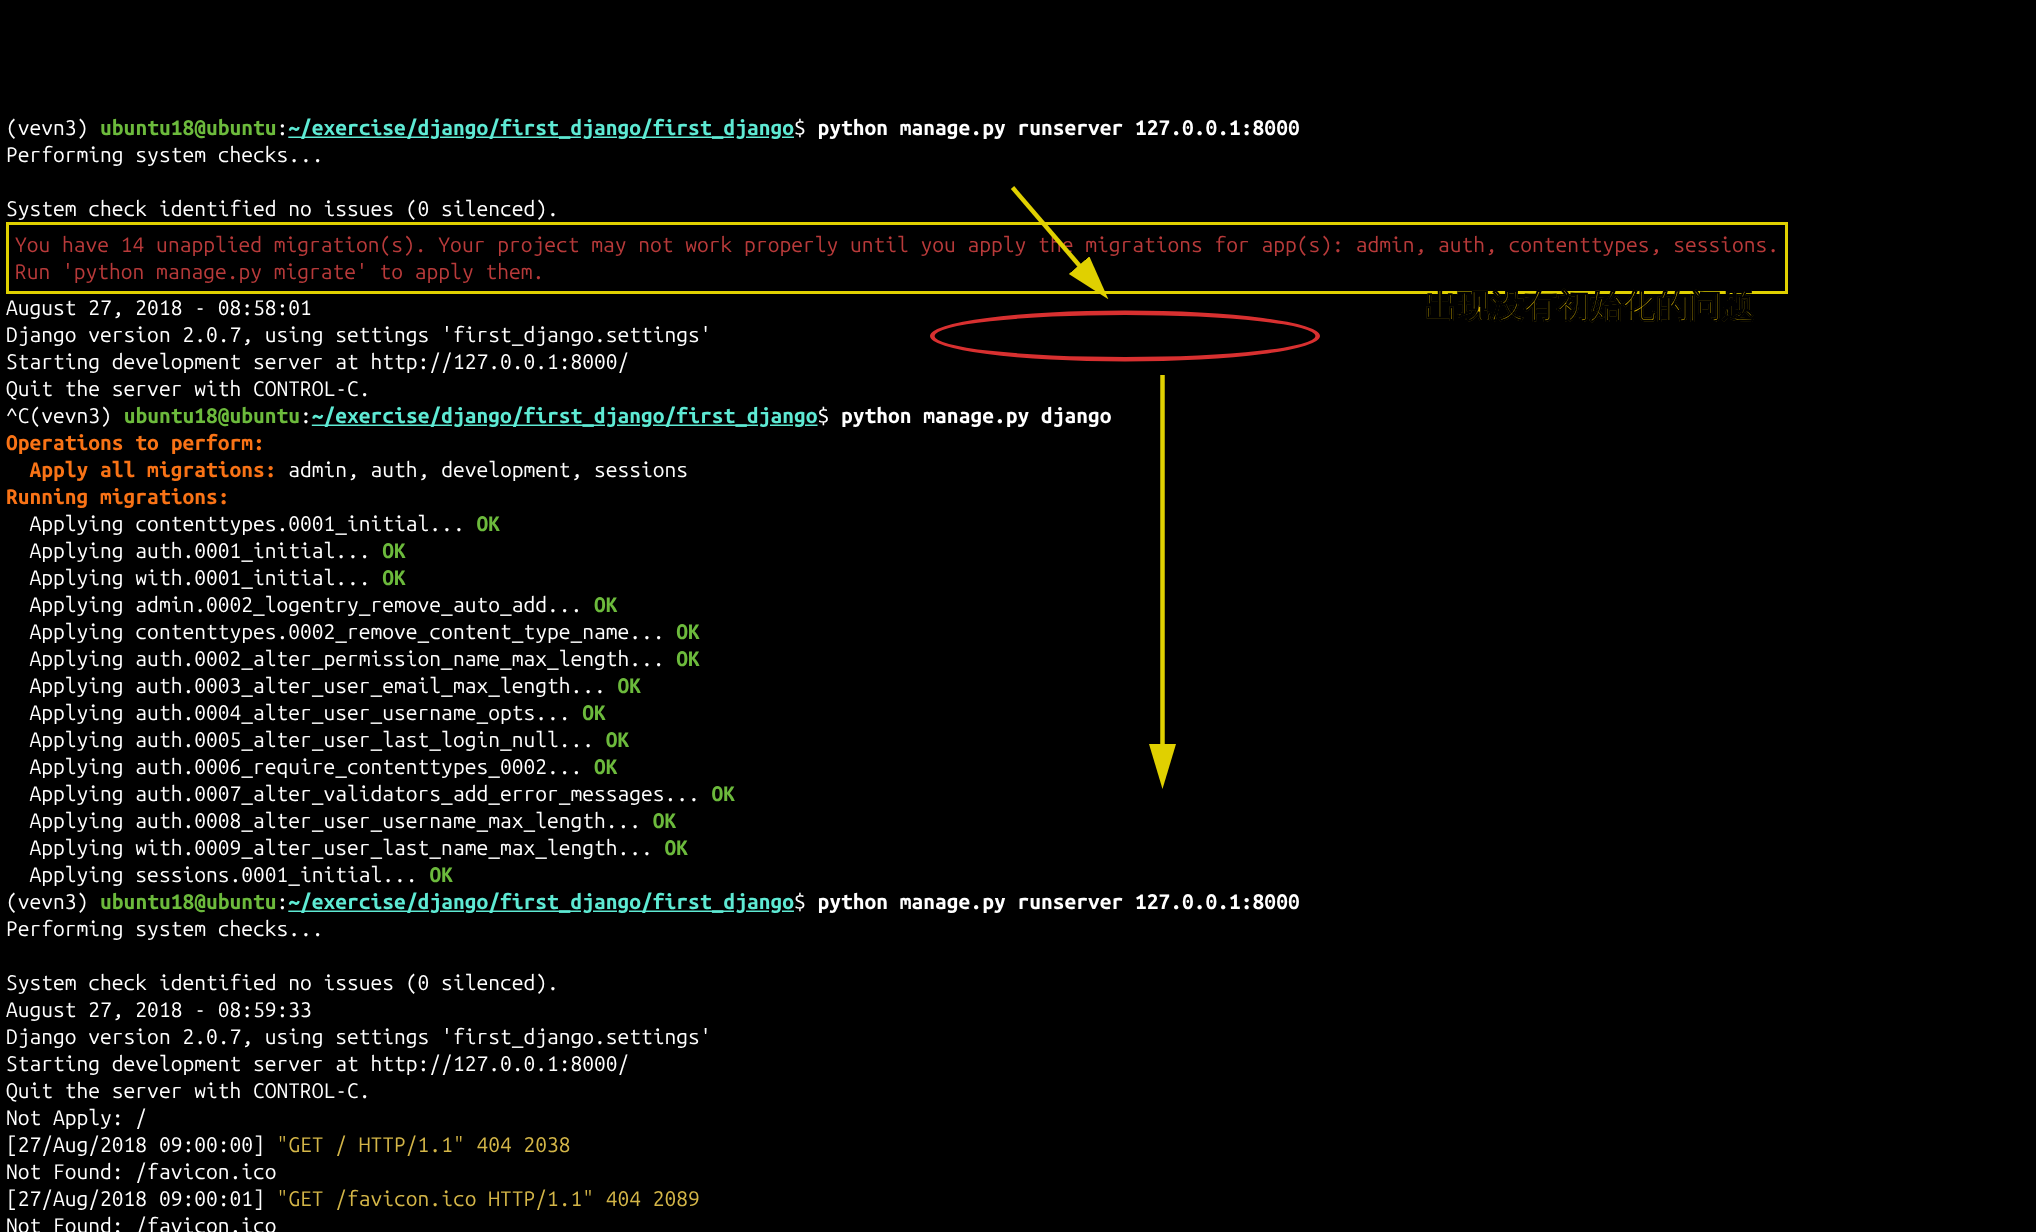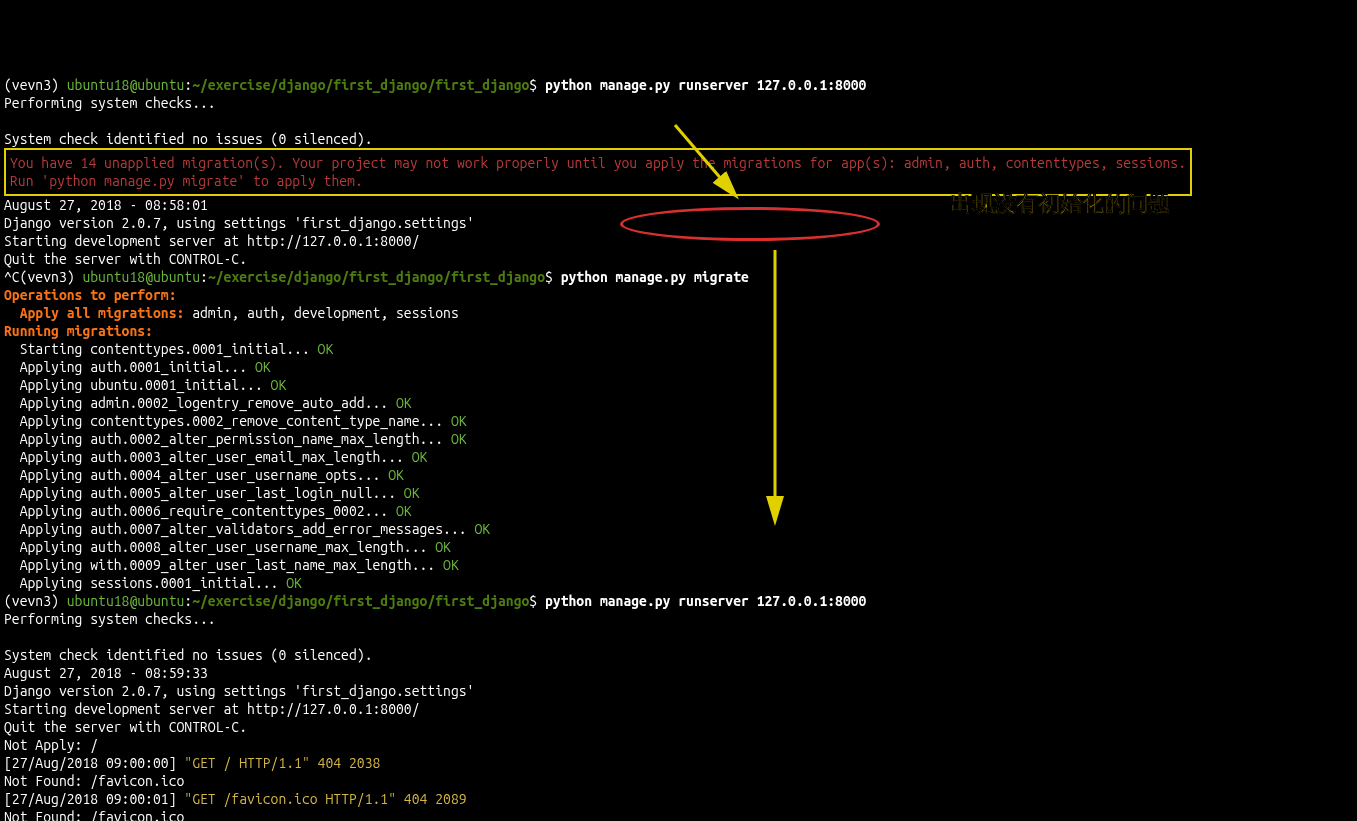--- a/index.html
+++ b/index.html
@@ -8,27 +8,27 @@
   font-family: "Ubuntu Mono", "Consolas", "Courier New", monospace;
   font-size: 14px;
   line-height: 18px;
   color: #fff;
   padding: 4px;
   width: 1357px;
   white-space: pre;
   position: relative;
 }
 .venv { color: #fff; margin-top: 24px; }
-.user { color: #6cba3c; font-weight: normal; }
-.path { color: #4d7c0f; font-weight: bold; }
+.user { color: #6cba3c; font-weight: bold; }
+.path { color: #5eead4; font-weight: bold; text-decoration: underline; }
 .dollar { color: #fff; }
 .cmd { color: #fff; font-weight: bold; }
 .red { color: #b83a3a; }
 .cyan-bold { color: #f97316; font-weight: bold; }
-.ok { color: #6cba3c; font-weight: normal; }
+.ok { color: #6cba3c; font-weight: bold; }
 .yellow { color: #d4b648; }
 .warning-box {
   border: 2px solid #e0d000;
   padding: 4px;
   display: inline-block;
 }
 .red-ellipse {
   position: absolute;
   border: 3px solid #d83030;
   border-radius: 50%;
@@ -58,27 +58,27 @@
 <div><span><span class="venv">(vevn3)</span> <span class="user">ubuntu18@ubuntu</span><span class="dollar">:</span><span class="path">~/exercise/django/first_django/first_django</span><span class="dollar">$</span><span class="cmd"> python manage.py runserver 127.0.0.1:8000</span></span>
 <span>Performing system checks...</span>
 <span></span>
 <span>System check identified no issues (0 silenced).</span>
 <span class="warning-box"><span class="red">You have 14 unapplied migration(s). Your project may not work properly until you apply the migrations for app(s): admin, auth, contenttypes, sessions.</span>
 <span class="red">Run 'python manage.py migrate' to apply them.</span></span>
 <span>August 27, 2018 - 08:58:01</span>
 <span>Django version 2.0.7, using settings 'first_django.settings'</span>
 <span>Starting development server at http://127.0.0.1:8000/</span>
 <span>Quit the server with CONTROL-C.</span>
-<span><span class="dollar">^C</span><span class="venv">(vevn3)</span> <span class="user">ubuntu18@ubuntu</span><span class="dollar">:</span><span class="path">~/exercise/django/first_django/first_django</span><span class="dollar">$</span><span class="cmd"> python manage.py migrate</span></span>
+<span><span class="dollar">^C</span><span class="venv">(vevn3)</span> <span class="user">ubuntu18@ubuntu</span><span class="dollar">:</span><span class="path">~/exercise/django/first_django/first_django</span><span class="dollar">$</span><span class="cmd"> python manage.py django</span></span>
 <span class="cyan-bold">Operations to perform:</span>
 <span><span class="cyan-bold">  Apply all migrations:</span><span> admin, auth, development, sessions</span></span>
 <span class="cyan-bold">Running migrations:</span>
-<span><span>  Starting contenttypes.0001_initial... </span><span class="ok">OK</span></span>
+<span><span>  Applying contenttypes.0001_initial... </span><span class="ok">OK</span></span>
 <span><span>  Applying auth.0001_initial... </span><span class="ok">OK</span></span>
-<span><span>  Applying ubuntu.0001_initial... </span><span class="ok">OK</span></span>
+<span><span>  Applying with.0001_initial... </span><span class="ok">OK</span></span>
 <span><span>  Applying admin.0002_logentry_remove_auto_add... </span><span class="ok">OK</span></span>
 <span><span>  Applying contenttypes.0002_remove_content_type_name... </span><span class="ok">OK</span></span>
 <span><span>  Applying auth.0002_alter_permission_name_max_length... </span><span class="ok">OK</span></span>
 <span><span>  Applying auth.0003_alter_user_email_max_length... </span><span class="ok">OK</span></span>
 <span><span>  Applying auth.0004_alter_user_username_opts... </span><span class="ok">OK</span></span>
 <span><span>  Applying auth.0005_alter_user_last_login_null... </span><span class="ok">OK</span></span>
 <span><span>  Applying auth.0006_require_contenttypes_0002... </span><span class="ok">OK</span></span>
 <span><span>  Applying auth.0007_alter_validators_add_error_messages... </span><span class="ok">OK</span></span>
 <span><span>  Applying auth.0008_alter_user_username_max_length... </span><span class="ok">OK</span></span>
 <span><span>  Applying with.0009_alter_user_last_name_max_length... </span><span class="ok">OK</span></span>

